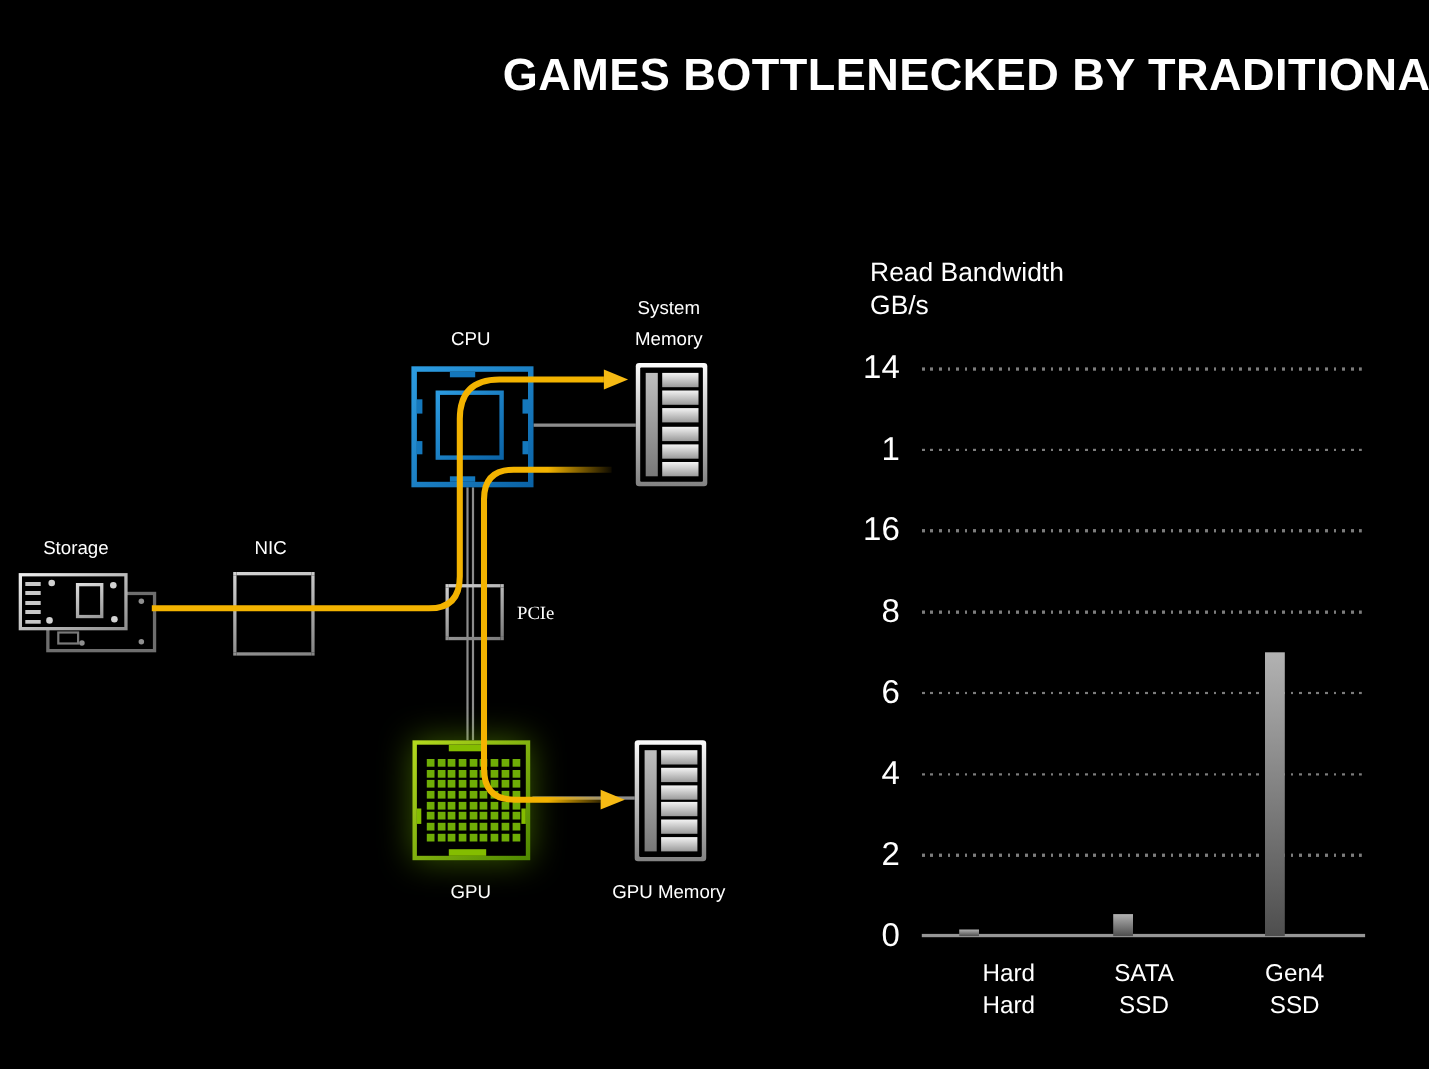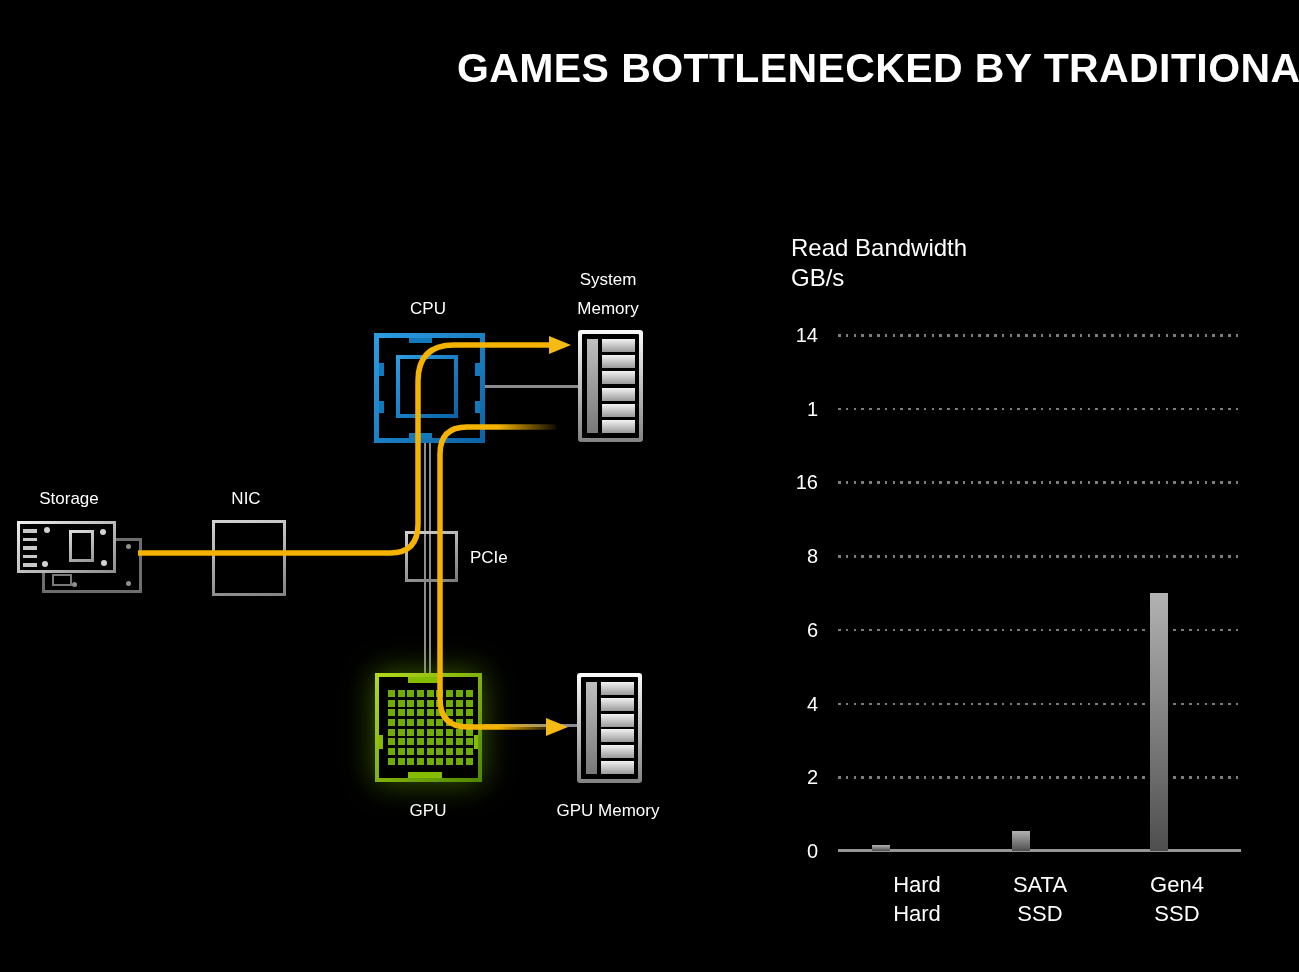--- a/index.html
+++ b/index.html
@@ -5,21 +5,21 @@
   html,body{margin:0;padding:0;background:#000;}
   .canvas{position:relative;width:1299px;height:972px;background:#000;overflow:hidden;
           font-family:"Liberation Sans", sans-serif;color:#fff;}
   .abs{position:absolute;}
   
   .slide-title{position:absolute;left:457px;top:45px;font-size:41px;font-weight:600;
                letter-spacing:.4px;color:#fff;white-space:nowrap;}
   
   .lbl{position:absolute;color:#fff;font-size:17px;line-height:29px;text-align:center;
        transform:translateX(-50%);}
-  .lbl.left{transform:none;text-align:left;}
+  .lbl.left{transform:none;text-align:left;font-family:Liberation Serif, serif;}
   .wrap110{width:112px;}
   
   .void{position:absolute;background:#000;}
   
   .storage-front{position:absolute;left:17px;top:521px;width:99px;height:52px;z-index:3;
                  background:linear-gradient(150deg,#efefef,#8d8d8d);}
   .storage-front .void{inset:3px;}
   .storage-back{position:absolute;left:42px;top:538px;width:100px;height:55px;z-index:2;
                 background:#6e6e6e;}
   .storage-back .void{inset:3px;}
@@ -64,21 +64,21 @@
   .mem .slots{position:absolute;left:24px;right:8px;top:9px;bottom:9px;
               display:flex;flex-direction:column;justify-content:space-between;}
   .mem .slots i{height:13px;background:linear-gradient(180deg,#f3f3f3,#9a9a9a);display:block;}
   
   .conn{position:absolute;background:var(--connector-gray);}
   
   .flow-svg{position:absolute;inset:0;z-index:6;pointer-events:none;}
   .flow-line{fill:none;stroke:var(--flow-yellow);stroke-width:5.5px;}
   
   .chart-title{position:absolute;left:791px;top:233px;font-size:24px;line-height:30px;color:#fff;}
-  .ytick{position:absolute;width:68px;text-align:right;font-size:20px;line-height:32px;color:#fff;}
+  .ytick{position:absolute;width:68px;text-align:right;font-size:30px;line-height:32px;color:#fff;}
   .gridline{position:absolute;height:2.5px;
             background:repeating-linear-gradient(90deg,#7d7d7d 0 2.5px,transparent 2.5px 7.8px);}
   .axis-line{position:absolute;background:#969696;}
   .bar{position:absolute;background:linear-gradient(180deg,#b2b2b2 0%,#858585 45%,#4e4e4e 100%);}
   .xlabel{position:absolute;transform:translateX(-50%);text-align:center;
           font-size:22px;line-height:29px;color:#fff;}
 </style>
 </head>
 <body>
 

